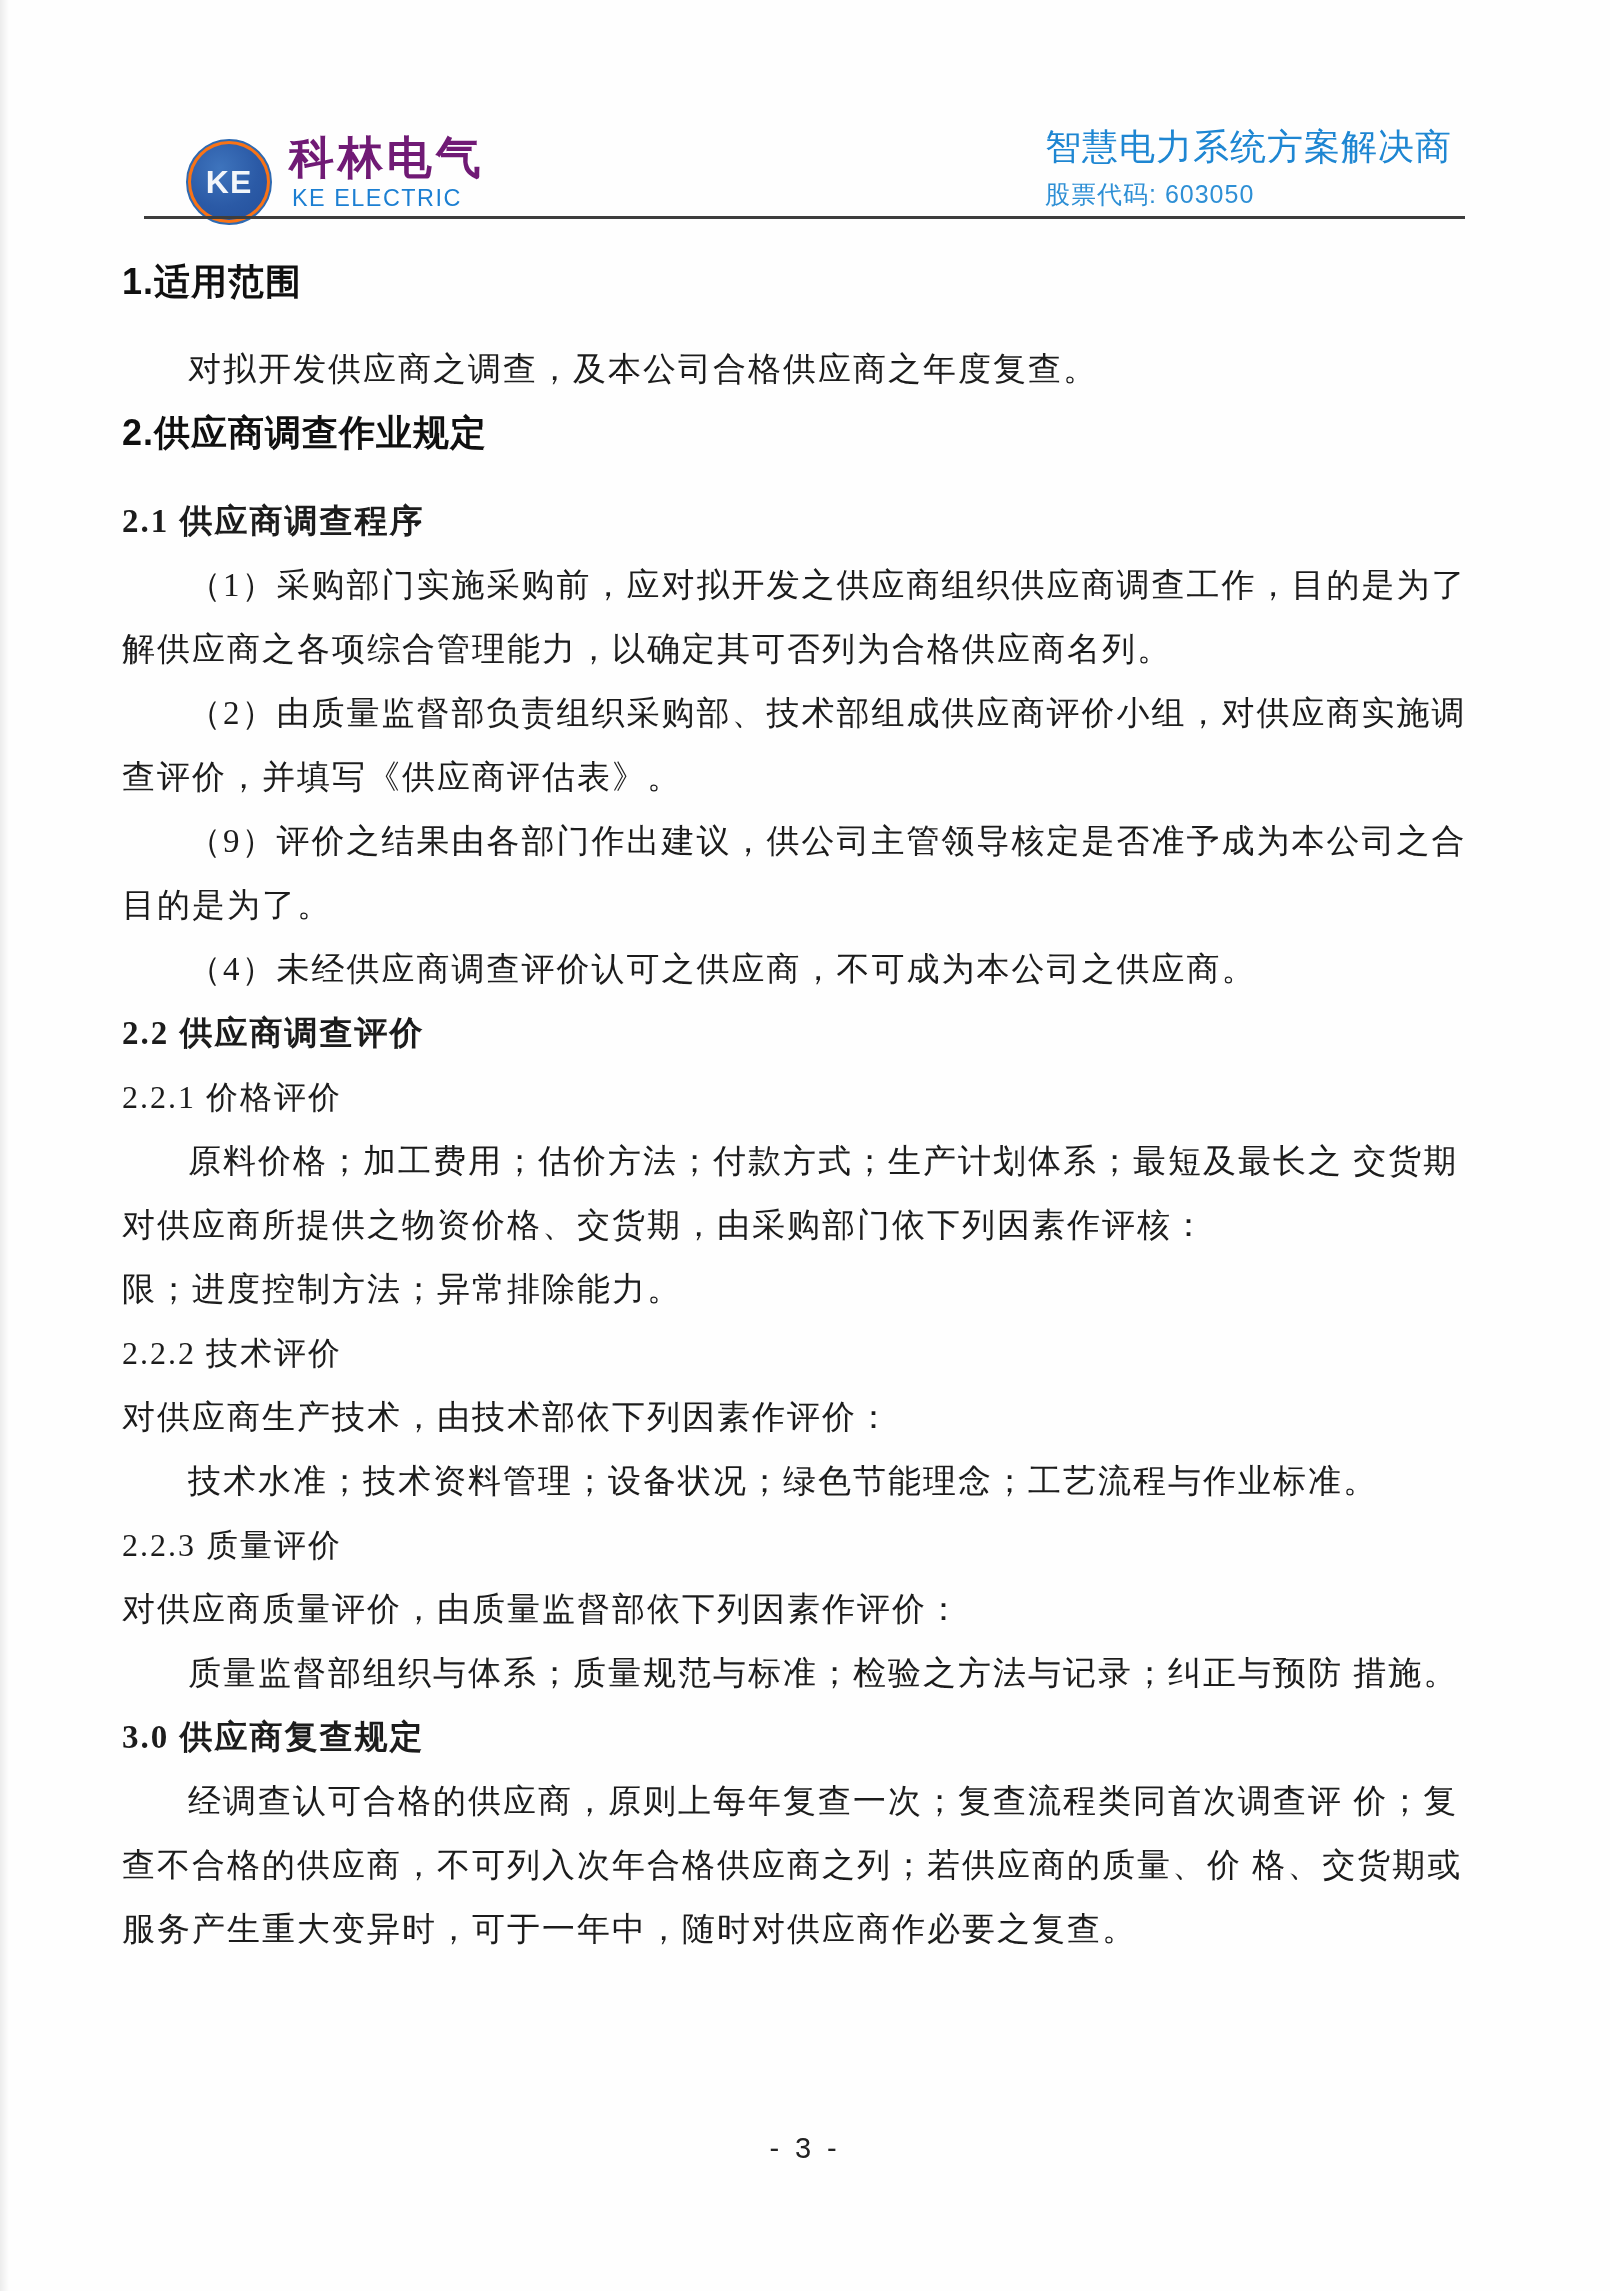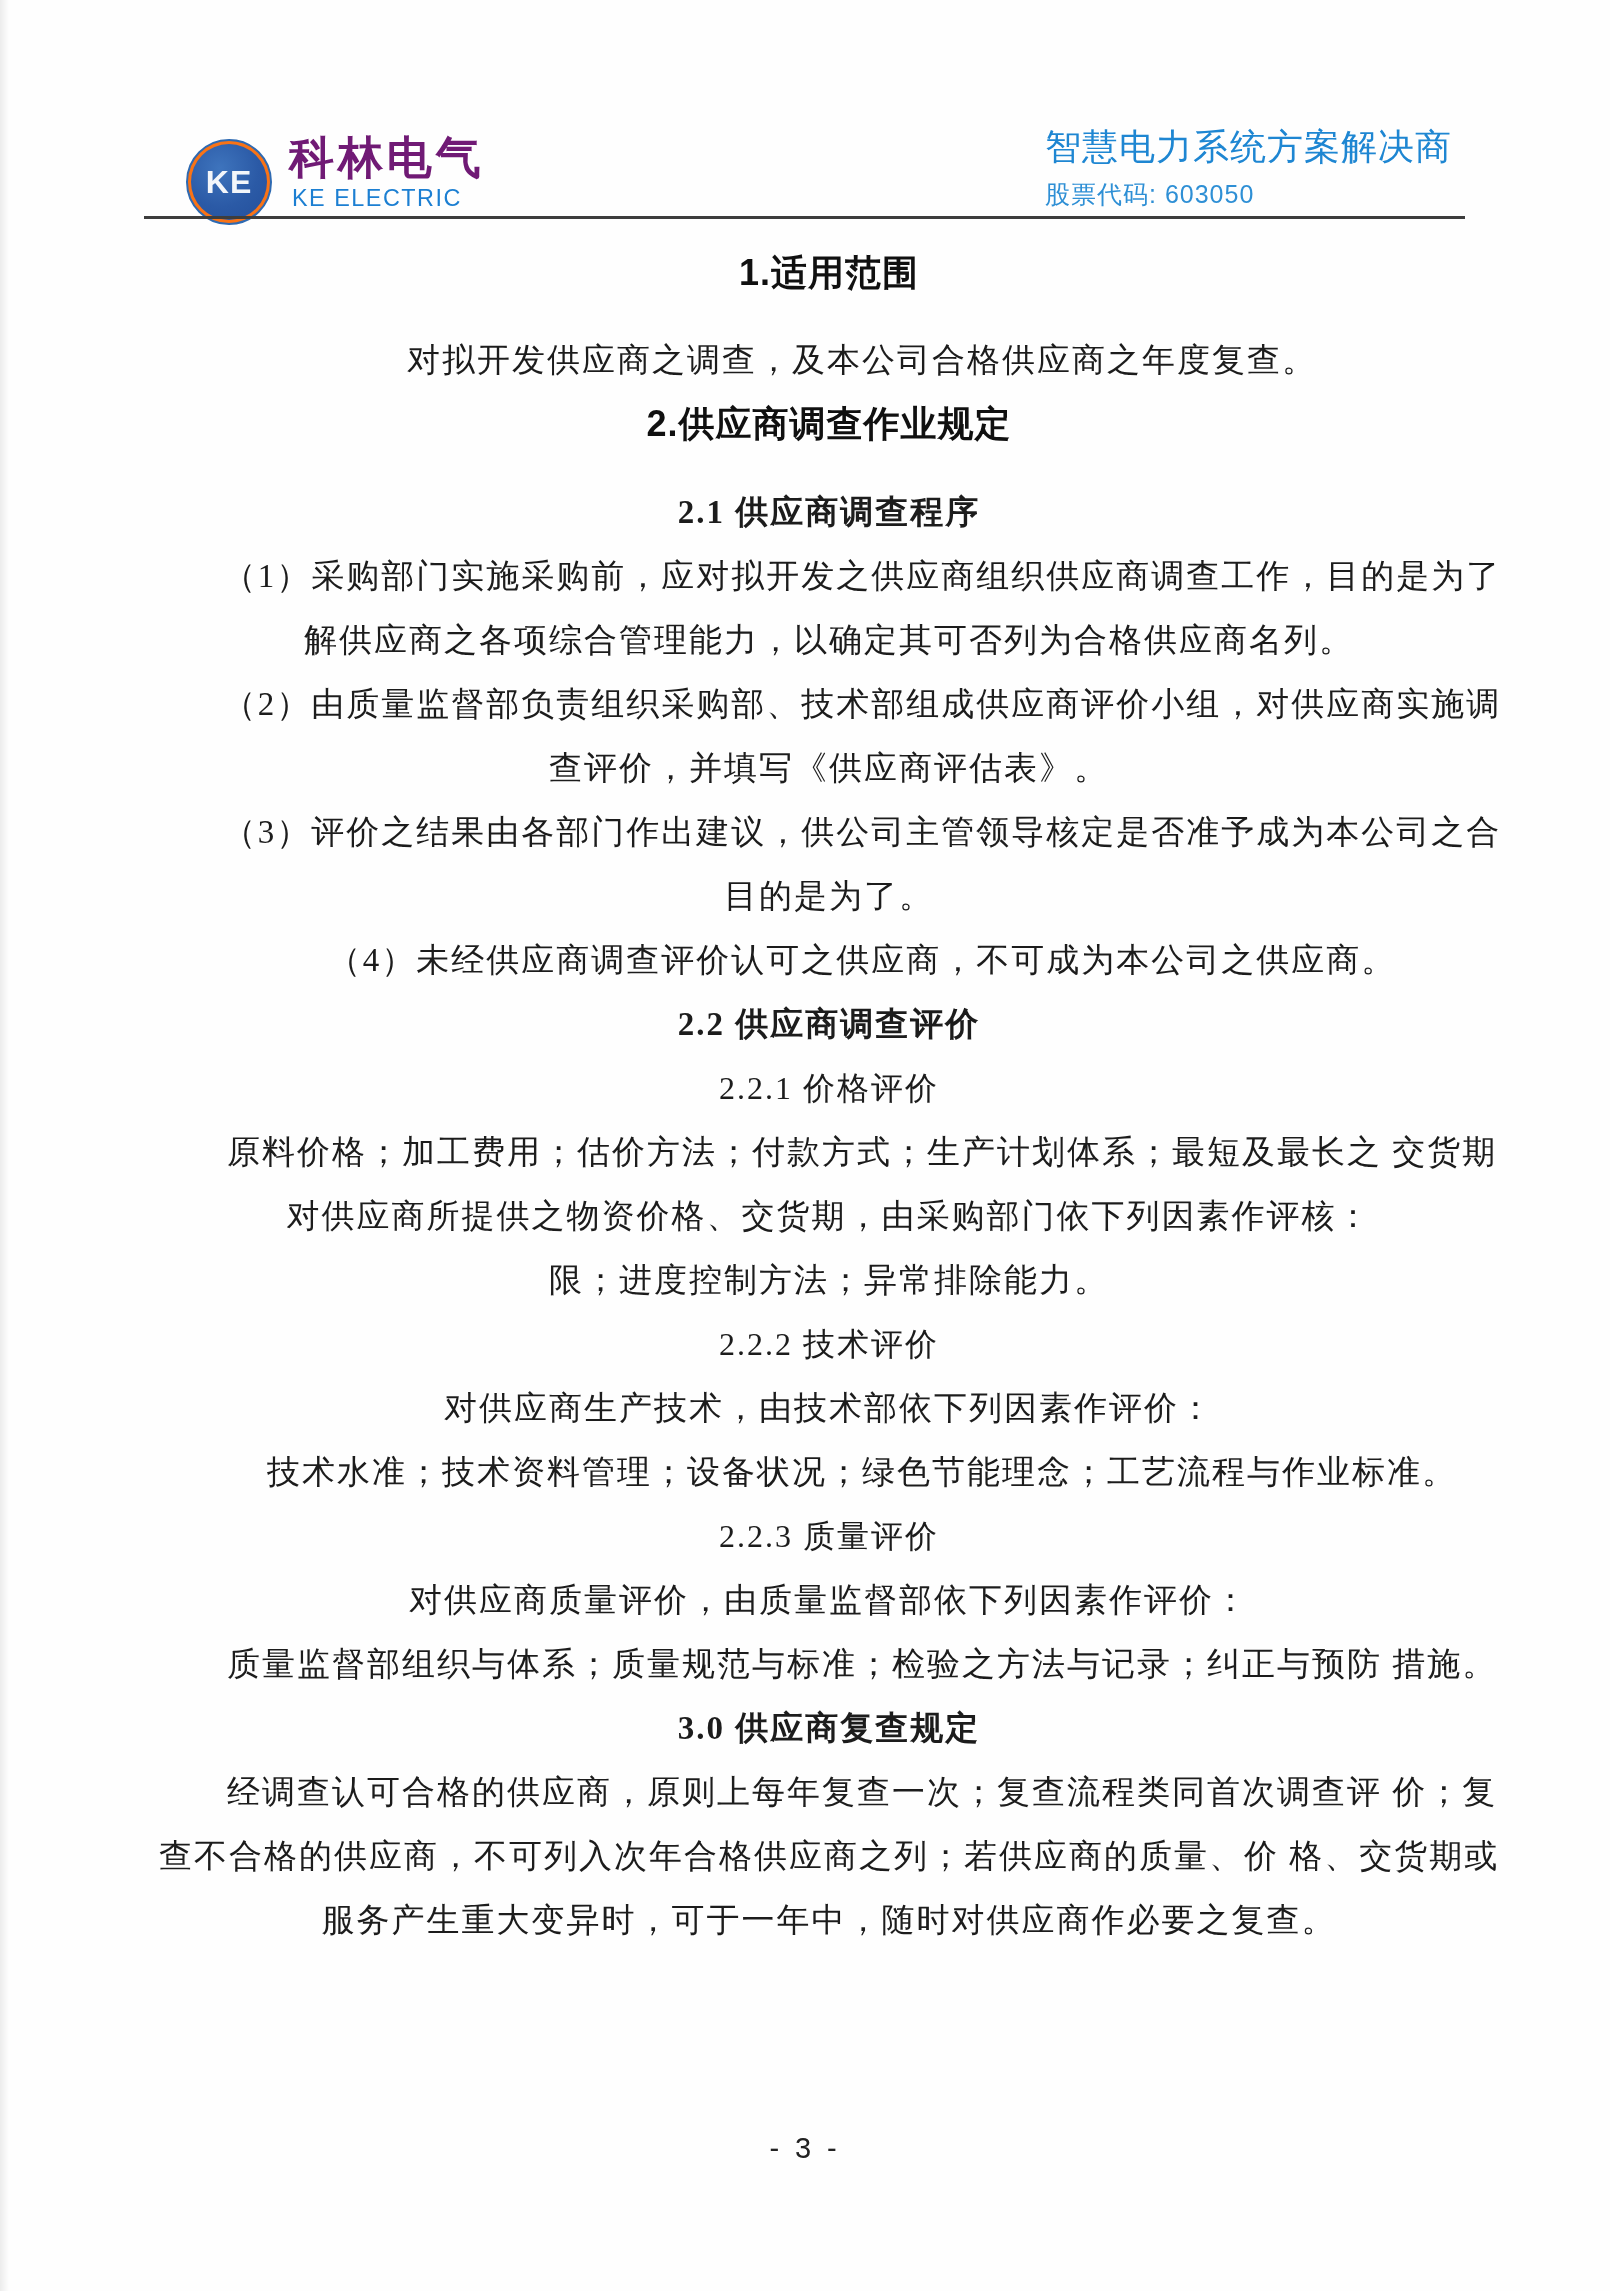--- a/index.html
+++ b/index.html
@@ -54,23 +54,22 @@
     font-family:"Liberation Sans", sans-serif;
     font-size:25px;color:#2e8fd5;line-height:1.2;letter-spacing:1px;
   }
   .header-rule{
     position:absolute;left:144px;top:216px;
     width:1321px;height:2.9px;background:#3d3d3d;
   }
 
   
   .doc-body{
-    position:absolute;left:122px;top:241px;width:1414px;
+    position:absolute;left:122px;top:250px;width:1414px;
     color:#1c1c1c;
-    text-align:center;
   }
   .blk{
     line-height:64px;height:64px;
     font-size:33px;letter-spacing:2px;
     white-space:nowrap;
   }
   .b-h1{
     font-family:"Liberation Sans", sans-serif;
     font-weight:700;font-size:36px;letter-spacing:1px;
     color:#101010;margin-bottom:23.4px;
@@ -104,21 +103,21 @@
 
   <div class="doc-body">
       <div class="blk b-h1">1.适用范围</div>
       <div class="blk b-indent">对拟开发供应商之调查，及本公司合格供应商之年度复查。</div>
       <div class="blk b-h1">2.供应商调查作业规定</div>
       <div class="blk b-h2">2.1 供应商调查程序</div>
       <div class="blk b-indent">（1）采购部门实施采购前，应对拟开发之供应商组织供应商调查工作，目的是为了</div>
       <div class="blk b-flush">解供应商之各项综合管理能力，以确定其可否列为合格供应商名列。</div>
       <div class="blk b-indent">（2）由质量监督部负责组织采购部、技术部组成供应商评价小组，对供应商实施调</div>
       <div class="blk b-flush">查评价，并填写《供应商评估表》。</div>
-      <div class="blk b-indent">（3）评价之结果由各部门作出建议，供公司主管领导核定是否准予成为本公司之合</div>
+      <div class="blk b-indent">（9）评价之结果由各部门作出建议，供公司主管领导核定是否准予成为本公司之合</div>
       <div class="blk b-flush">目的是为了。</div>
       <div class="blk b-indent">（4）未经供应商调查评价认可之供应商，不可成为本公司之供应商。</div>
       <div class="blk b-h2">2.2 供应商调查评价</div>
       <div class="blk b-h3">2.2.1 价格评价</div>
       <div class="blk b-indent">原料价格；加工费用；估价方法；付款方式；生产计划体系；最短及最长之 交货期</div>
       <div class="blk b-flush">对供应商所提供之物资价格、交货期，由采购部门依下列因素作评核：</div>
       <div class="blk b-flush">限；进度控制方法；异常排除能力。</div>
       <div class="blk b-h3">2.2.2 技术评价</div>
       <div class="blk b-flush">对供应商生产技术，由技术部依下列因素作评价：</div>
       <div class="blk b-indent">技术水准；技术资料管理；设备状况；绿色节能理念；工艺流程与作业标准。</div>

